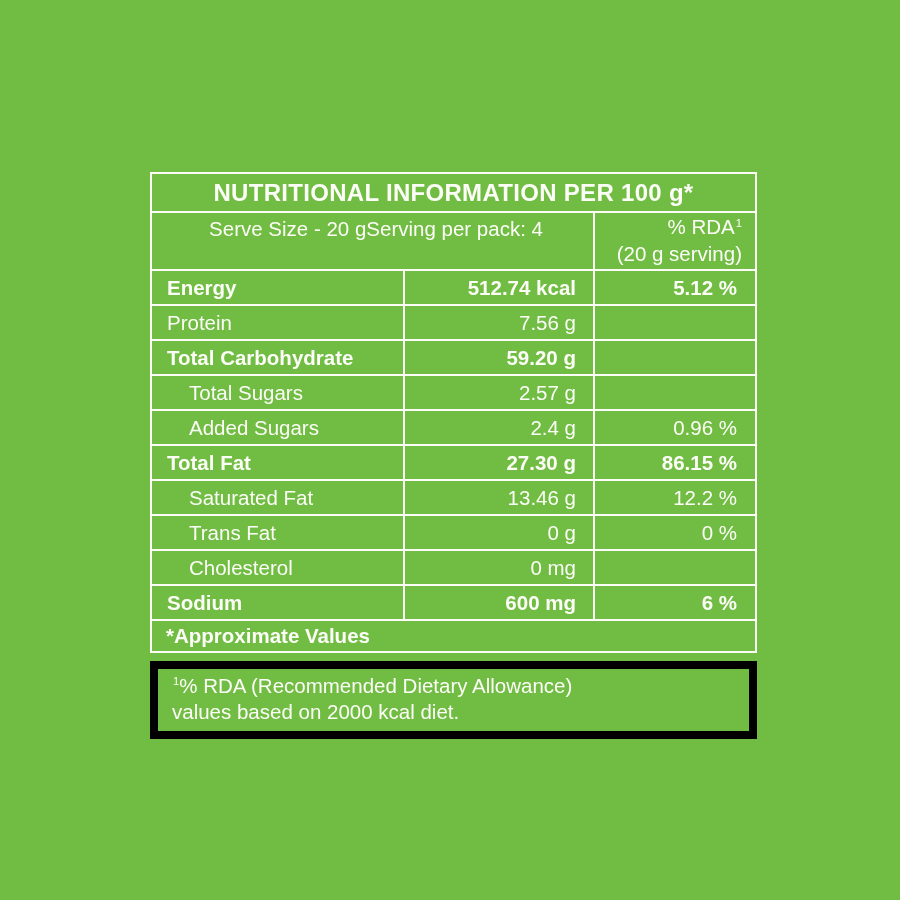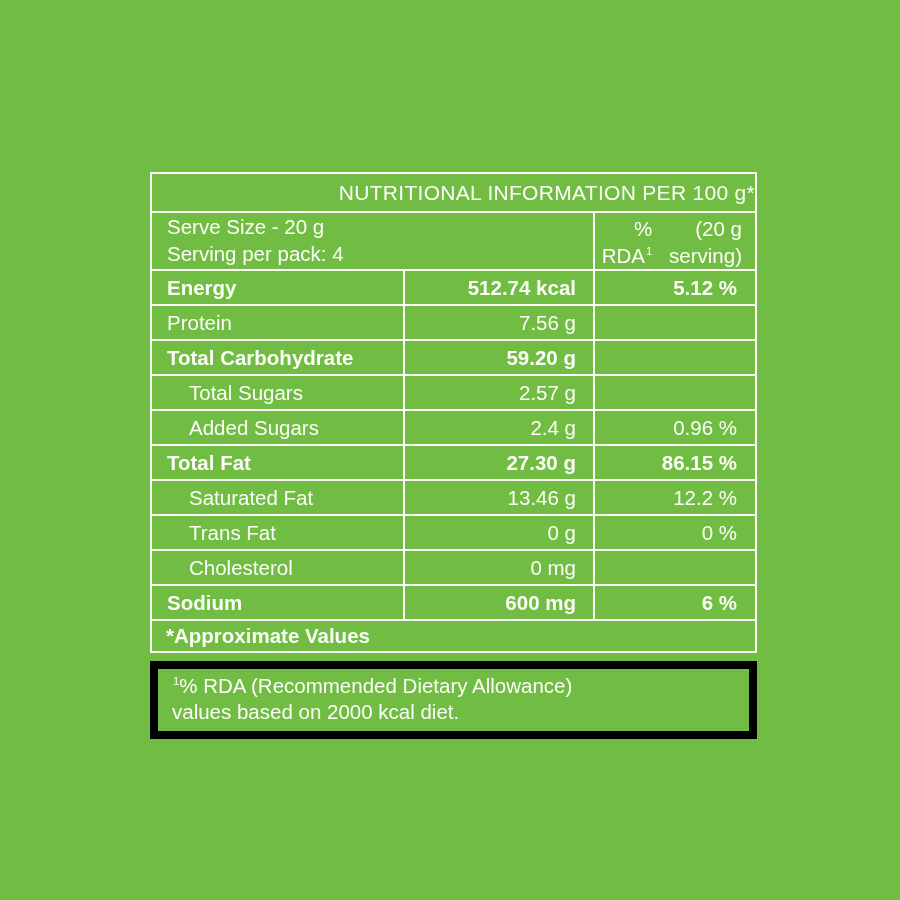--- a/index.html
+++ b/index.html
@@ -12,40 +12,40 @@
     overflow:hidden;
   }
   .panel{
     position:absolute;
     left:150px;top:172px;width:607px;
     box-sizing:border-box;
     border:2px solid #fcfdf7;
   }
   .title-row{
     height:37px;
-    display:flex;align-items:center;justify-content:flex-end;
-    font-weight:normal;font-size:21px;letter-spacing:.3px;
+    display:flex;align-items:center;justify-content:center;
+    font-weight:bold;font-size:24px;letter-spacing:.3px;
     border-bottom:2px solid #fcfdf7;
   }
   .header-row{
     display:flex;
     height:56px;
     border-bottom:2px solid #fcfdf7;
   }
   .h-left{
     width:441px;box-sizing:border-box;
     padding:3px 8px 3px 15px;
-    display:flex;flex-direction:column;justify-content:center;
+    display:flex;justify-content:center;
     font-size:20.5px;line-height:1.3;
   }
   .h-right{
     flex:1;box-sizing:border-box;
     border-left:2px solid #fcfdf7;
     padding:3px 13px 3px 4px;
-    display:flex;flex-direction:row;justify-content:center;
+    display:flex;flex-direction:column;justify-content:center;
     text-align:right;font-size:20.5px;line-height:1.3;
   }
   .row{
     display:flex;
     height:33px;
     border-bottom:2px solid #fcfdf7;
     font-size:20.5px;
   }
   .row.bold{font-weight:bold;}
   .c-label{

